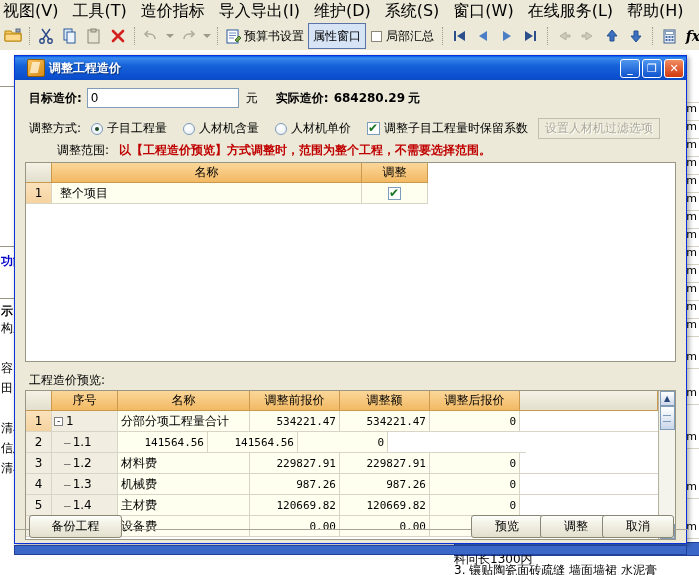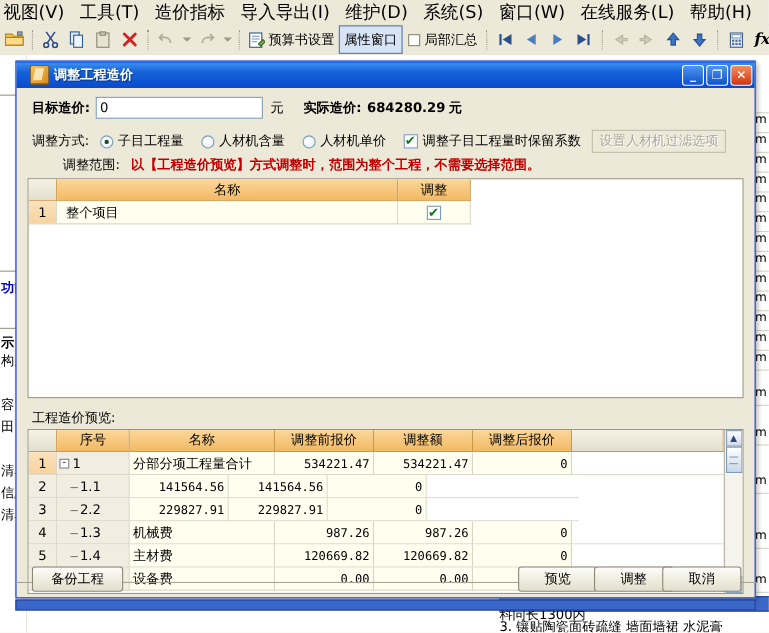--- a/index.html
+++ b/index.html
@@ -614,22 +614,23 @@
             <div class="pv-c num c-bef">141564.56</div>
             <div class="pv-c num c-aft">141564.56</div>
             <div class="pv-c num c-amt">0</div>
             <div class="pv-c blank c-tail"></div>
           </div>
 
           <div class="pv-row">
             <div class="pv-c rownum c-rownum">3</div>
             <div class="pv-c seq c-seq" style="padding-left:12px">
               <span class="tree-mark">—</span>
-              <span>2.2</span>
+              <span>1.2</span>
             </div>
+            <div class="pv-c c-name">材料费</div>
             <div class="pv-c num c-bef">229827.91</div>
             <div class="pv-c num c-aft">229827.91</div>
             <div class="pv-c num c-amt">0</div>
             <div class="pv-c blank c-tail"></div>
           </div>
 
           <div class="pv-row">
             <div class="pv-c rownum c-rownum">4</div>
             <div class="pv-c seq c-seq" style="padding-left:12px">
               <span class="tree-mark">—</span>
@@ -675,21 +676,21 @@
               <span class="sb-grip"></span>
             </div>
           <div class="sb-track"></div>
           <div class="sb-btn">▼</div>
         </div>
       </div>
 
 
       <div class="sep-line" style="top:449px"></div>
       <div class="footer">
-        <div class="btn" style="left:14px; top:6px; width:83px;">备份工程</div>
+        <div class="btn" style="left:14px; top:6px; width:93px;">备份工程</div>
         <div class="btn" style="left:456px; top:6px; width:72px;">预览</div>
         <div class="btn" style="left:525px; top:6px; width:72px;">调整</div>
         <div class="btn" style="left:587px; top:6px; width:72px;">取消</div>
       </div>
 
     </div>
   </div>
 
   <div class="bottom-blue"></div>
 

